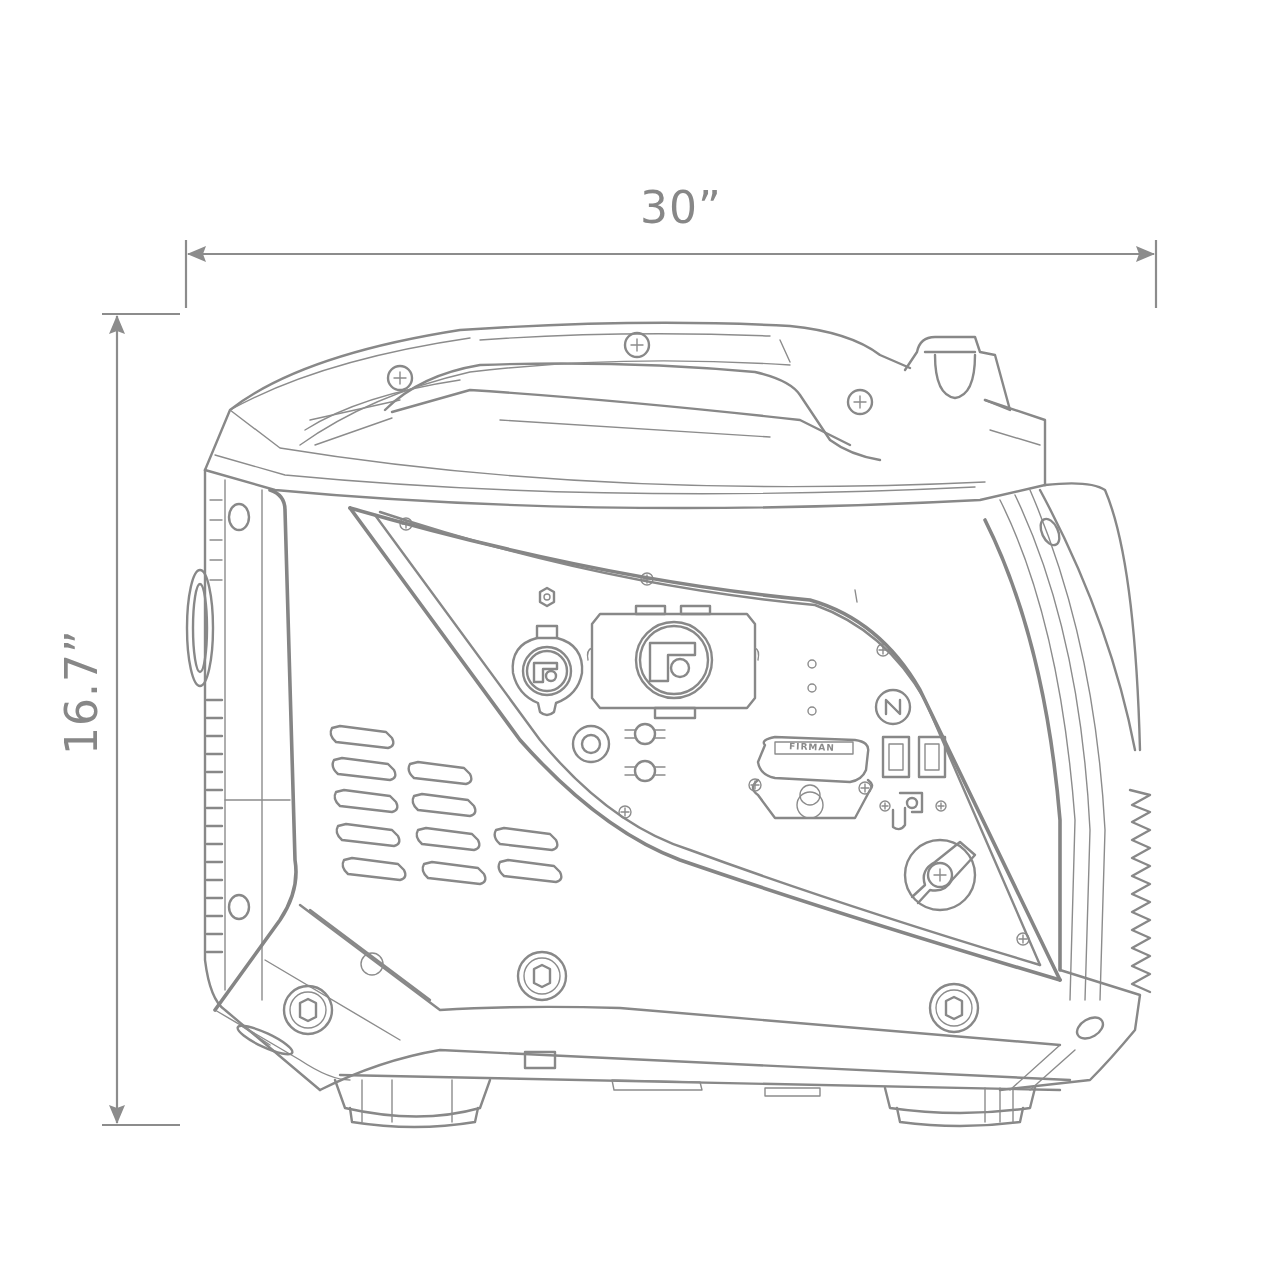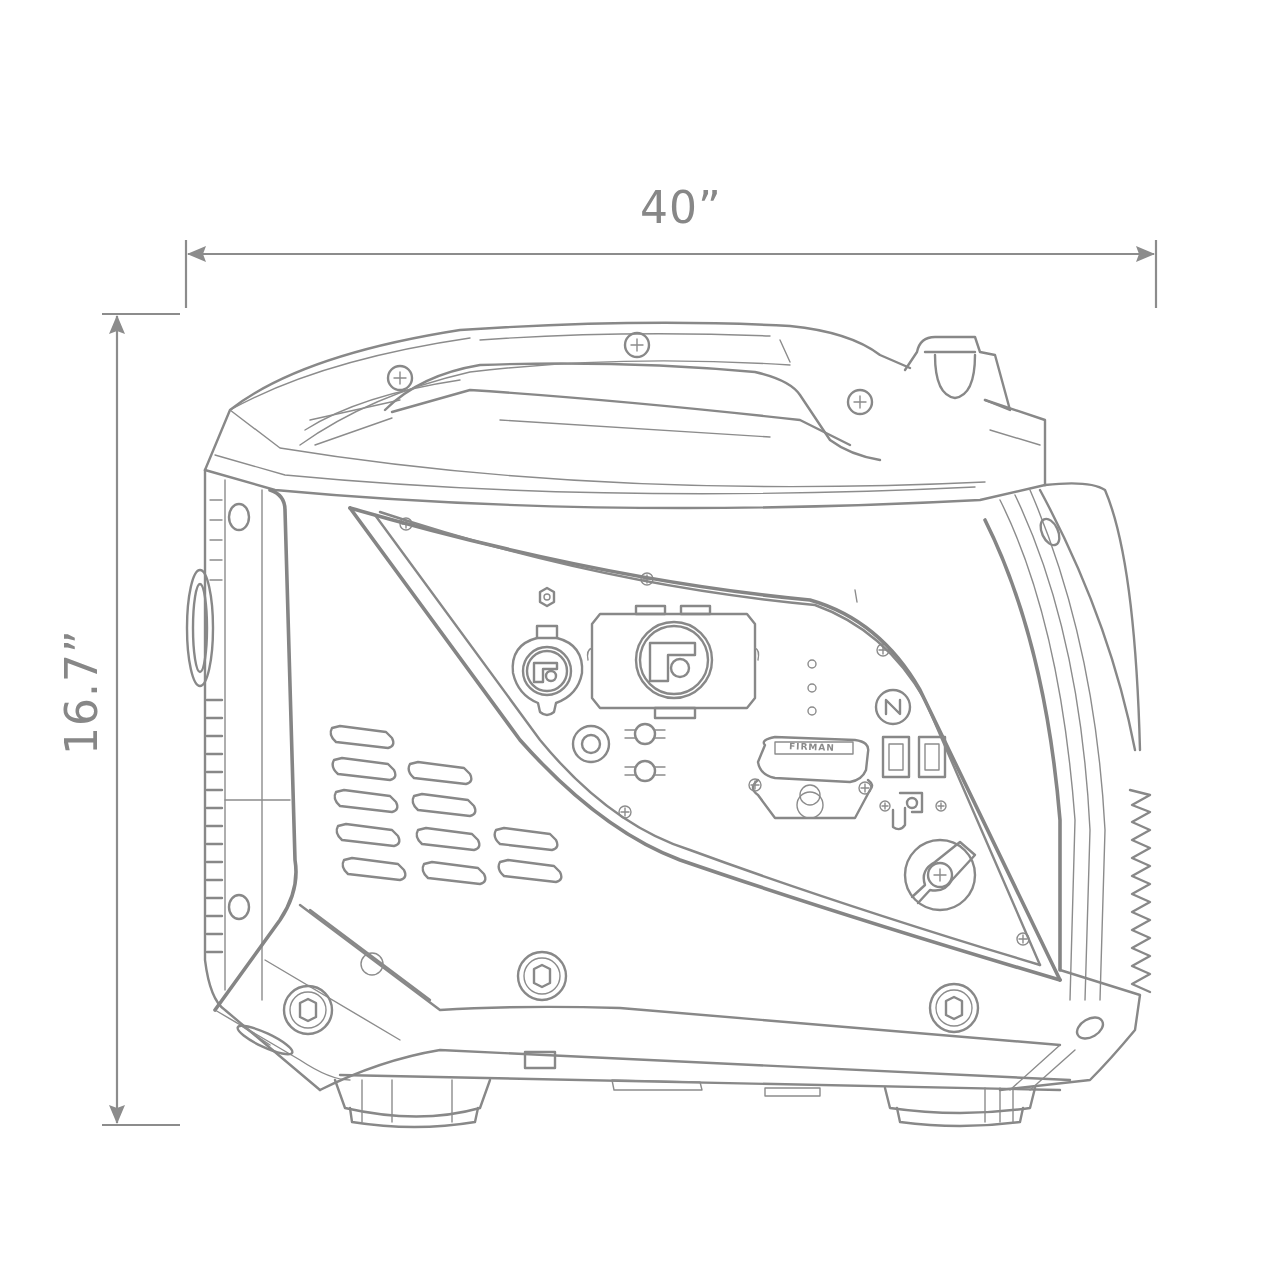--- a/index.html
+++ b/index.html
@@ -308,15 +308,15 @@
       <path class="ln" d="M410,764 Q406,771 414,778 L466,784 Q474,782 470,774 L464,768 L418,762 Z"></path>
       <path class="ln" d="M414,796 Q410,803 418,810 L470,816 Q478,814 474,806 L468,800 L422,794 Z"></path>
       <path class="ln" d="M418,830 Q414,837 422,844 L474,850 Q482,848 478,840 L472,834 L426,828 Z"></path>
       <path class="ln" d="M424,864 Q420,871 428,878 L480,884 Q488,882 484,874 L478,868 L432,862 Z"></path>
       <path class="ln" d="M496,830 Q492,837 500,844 L552,850 Q560,848 556,840 L550,834 L504,828 Z"></path>
       <path class="ln" d="M500,862 Q496,869 504,876 L556,882 Q564,880 560,872 L554,866 L508,860 Z"></path>
     </g>
   </svg>
 
   <div id="brand-badge">FIRMAN</div>
-  <div id="width-label" class="dim-label">40”</div>
+  <div id="width-label" class="dim-label">30”</div>
   <div id="height-label" class="dim-label">16.7”</div>
 </div>
 
 </body></html>

